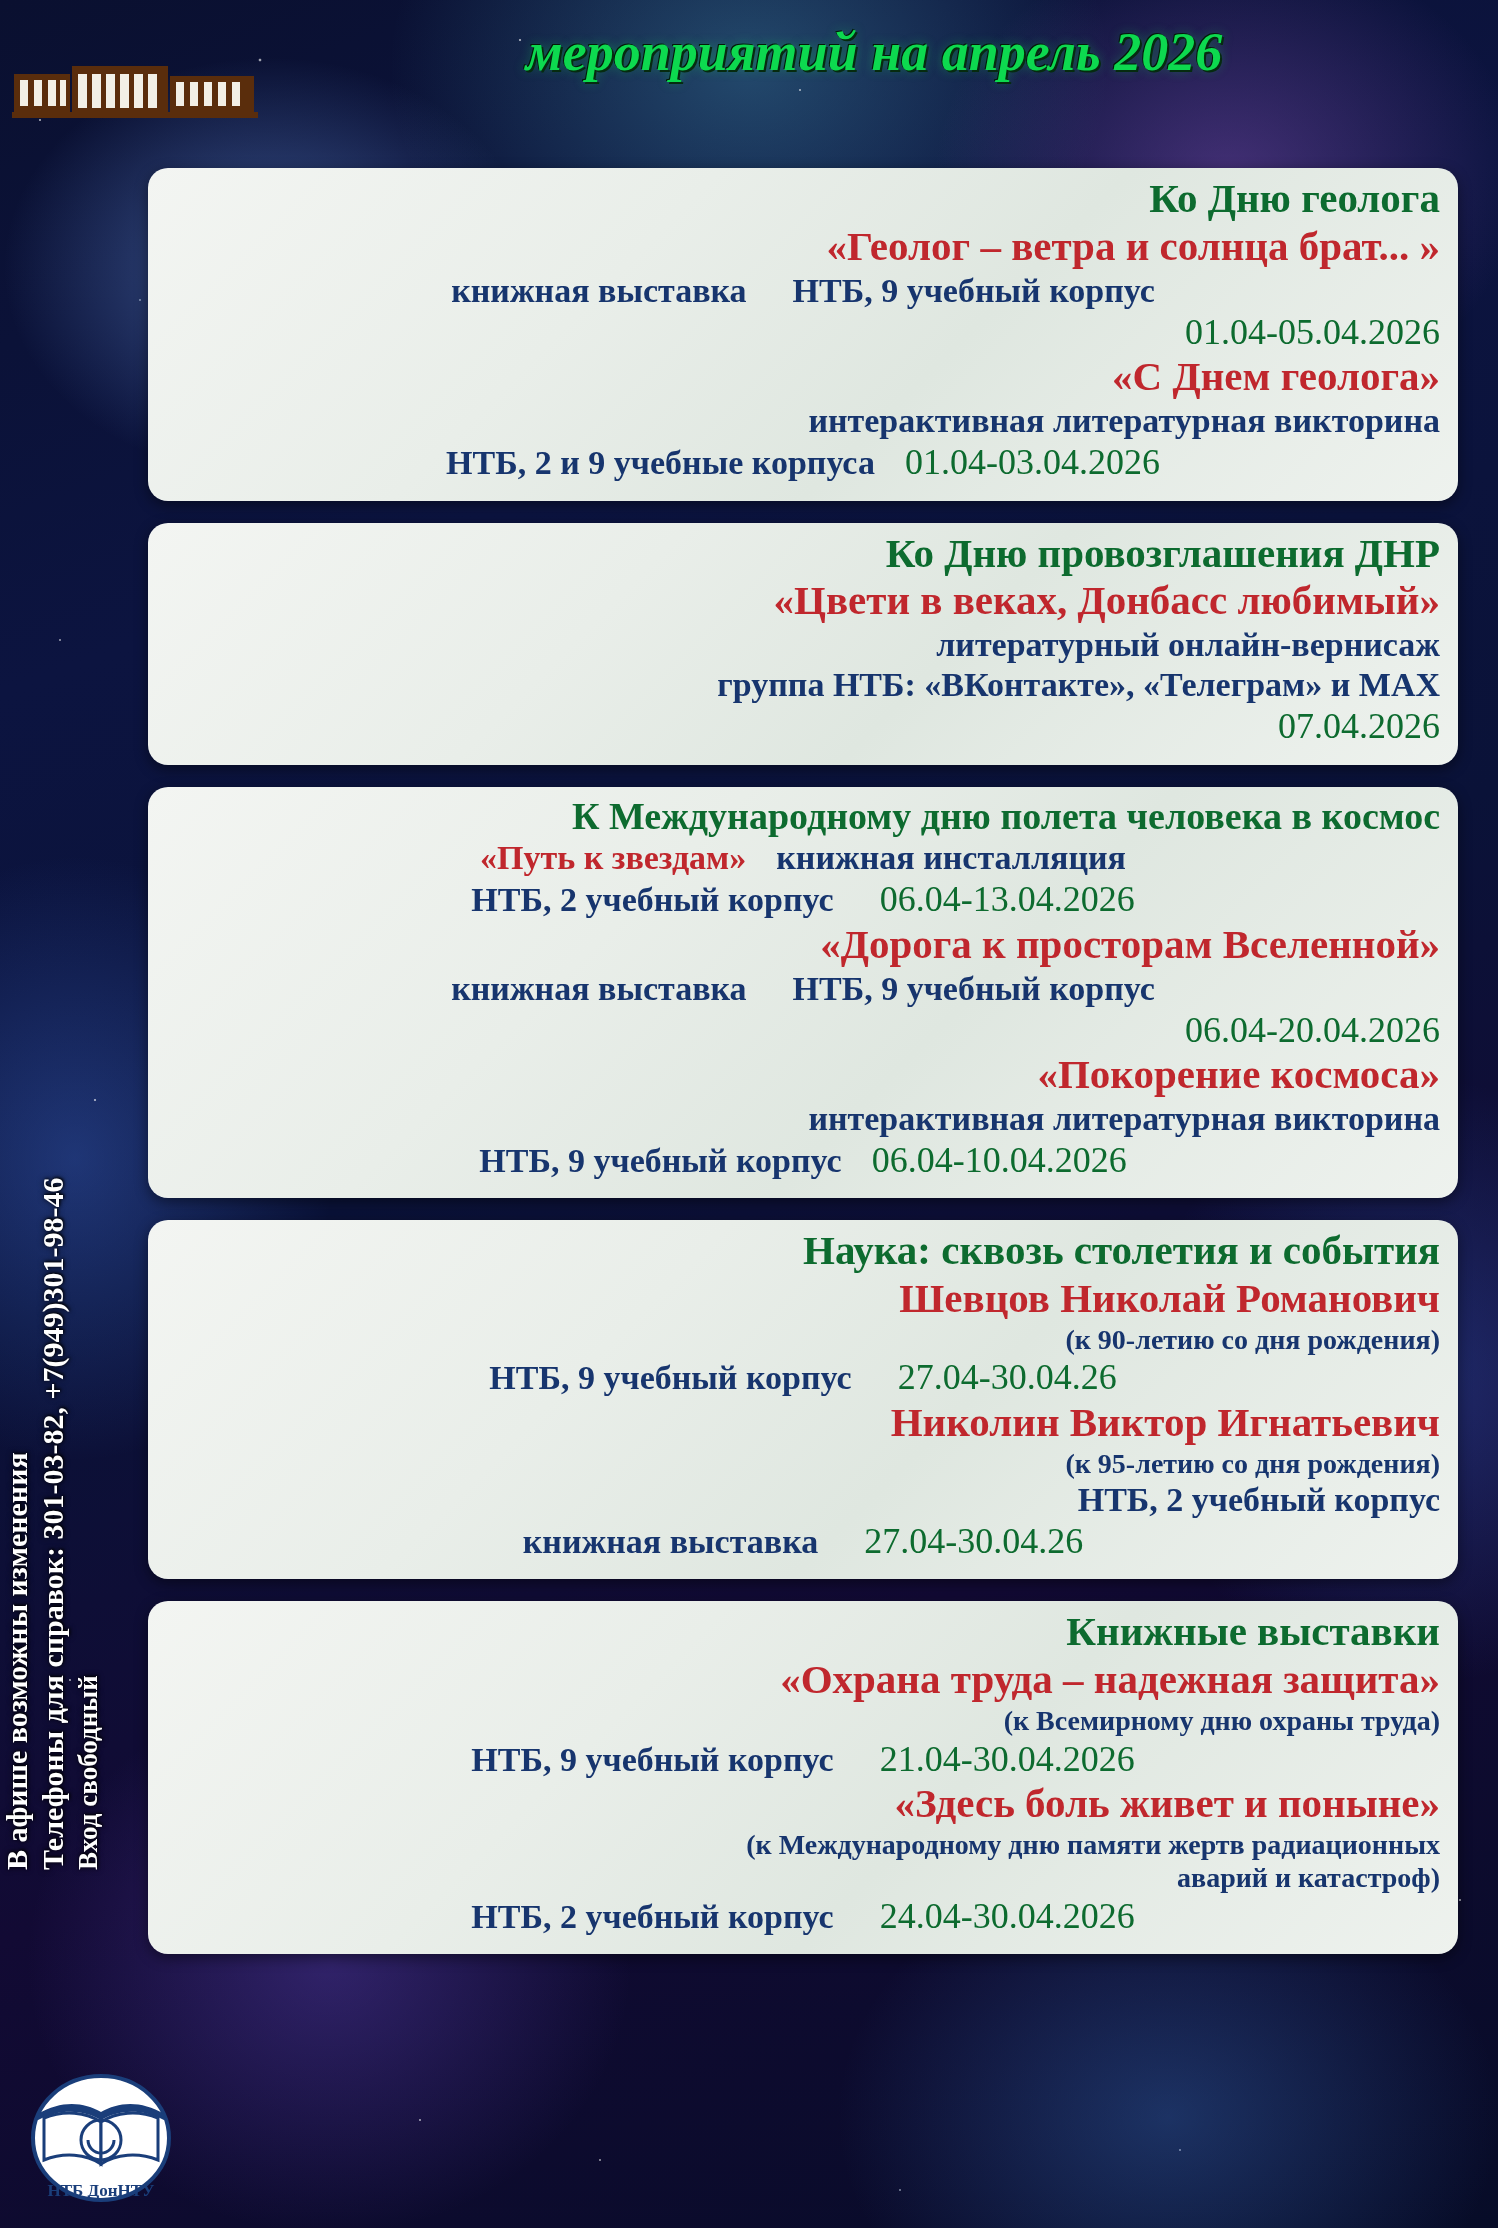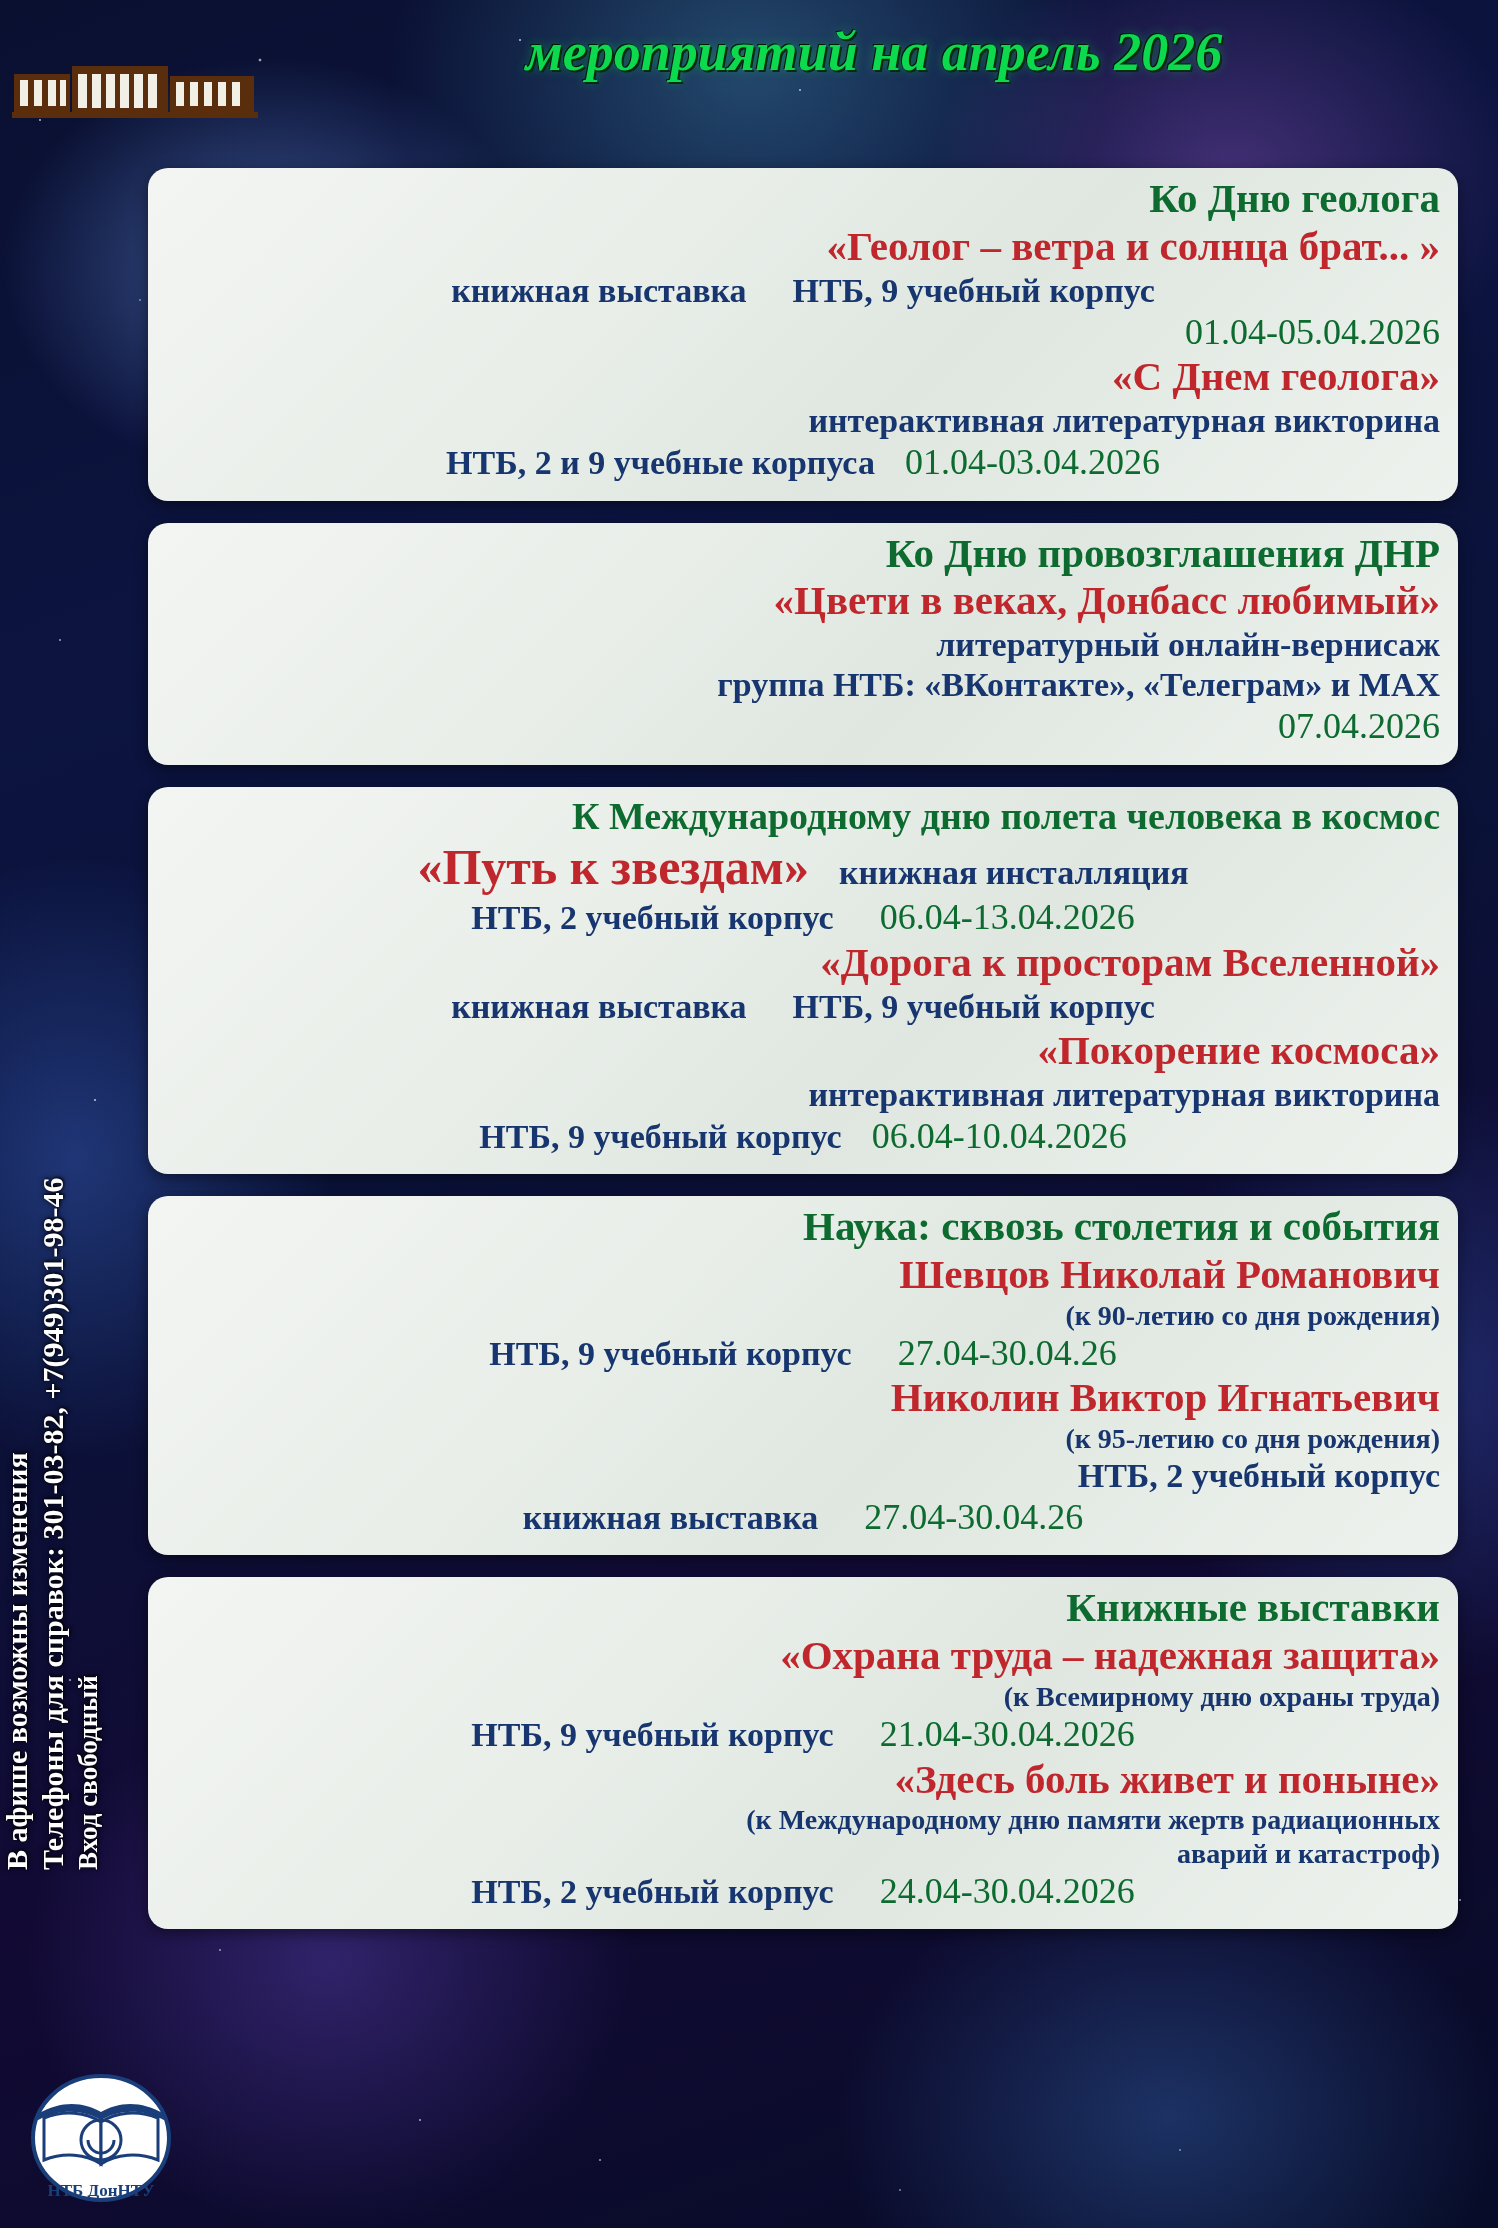--- a/index.html
+++ b/index.html
@@ -172,21 +172,21 @@
   }
   .row {
     display: flex;
     justify-content: center;
     align-items: baseline;
     gap: 46px;
     flex-wrap: nowrap;
   }
   .row.tight { gap: 30px; }
   .cat-lg { font-size: 38px; }
-  .ttl-sm { font-size: 50px; }
+  .ttl-sm { font-size: 34px; }
 
   
   .nbt-logo {
     position: absolute;
     left: 26px;
     bottom: 18px;
     width: 150px;
     height: 150px;
   }
 </style>
@@ -269,20 +269,21 @@
       </div>
       <div class="ln row">
         <span class="desc">НТБ, 2 учебный корпус</span>
         <span class="date">06.04-13.04.2026</span>
       </div>
       <div class="ln ttl">«Дорога к просторам Вселенной»</div>
       <div class="ln row">
         <span class="desc">книжная выставка</span>
         <span class="desc">НТБ, 9 учебный корпус</span>
       </div>
+      <div class="ln date">06.04-20.04.2026</div>
       <div class="ln ttl">«Покорение космоса»</div>
       <div class="ln desc">интерактивная литературная викторина</div>
       <div class="ln row tight">
         <span class="desc">НТБ, 9 учебный корпус</span>
         <span class="date">06.04-10.04.2026</span>
       </div>
     </div>
 
     <div class="card">
       <div class="ln cat">Наука: сквозь столетия и события</div>

